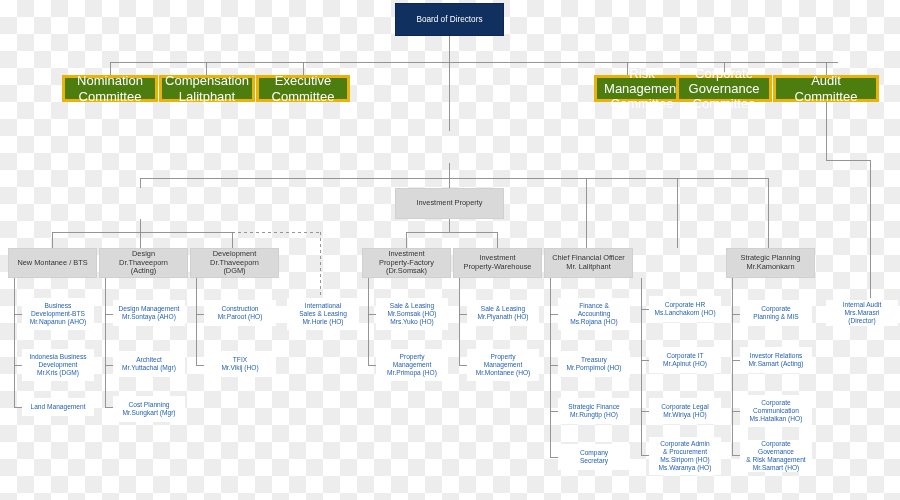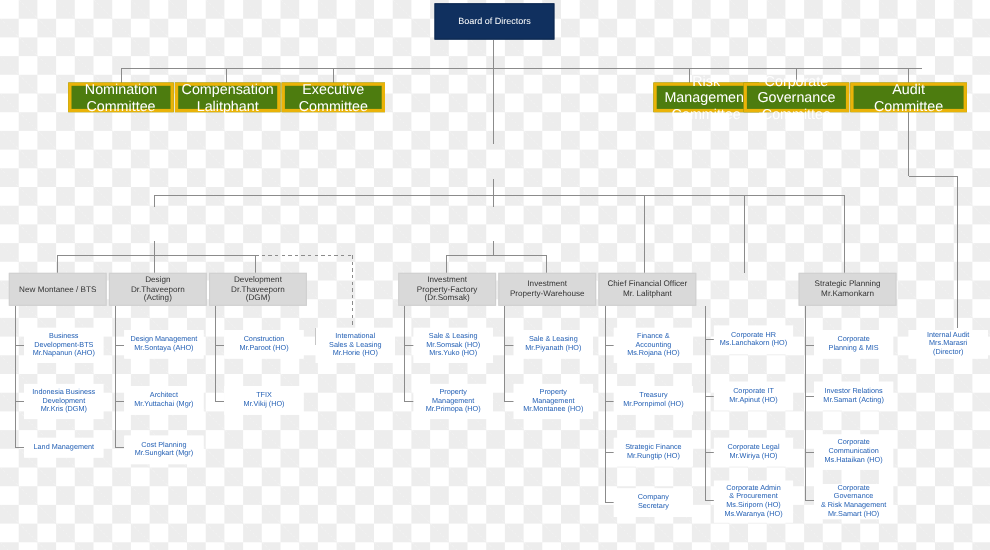--- a/index.html
+++ b/index.html
@@ -189,20 +189,23 @@
       <span>Risk Management<br>Committee</span>
     </div>
     <div class="node n-blue" style="left:676px; top:75px; width:96px; height:27px;">
       <span>Corporate Governance<br>Committee</span>
     </div>
     <div class="node n-blue" style="left:773px; top:75px; width:106px; height:27px;">
       <span>Audit Committee</span>
     </div>
 
 
+    <div class="node n-grey" style="left:395px; top:188px; width:109px; height:31px;">
+      <span>Investment Property</span>
+    </div>
 
     <div class="node n-grey" style="left:8px; top:248px; width:89px; height:30px;">
       <span>New Montanee / BTS</span>
     </div>
     <div class="node n-grey" style="left:99px; top:248px; width:89px; height:30px;">
       <span>Design<br>Dr.Thaveeporn<br>(Acting)</span>
     </div>
     <div class="node n-grey" style="left:190px; top:248px; width:89px; height:30px;">
       <span>Development<br>Dr.Thaveeporn<br>(DGM)</span>
     </div>

